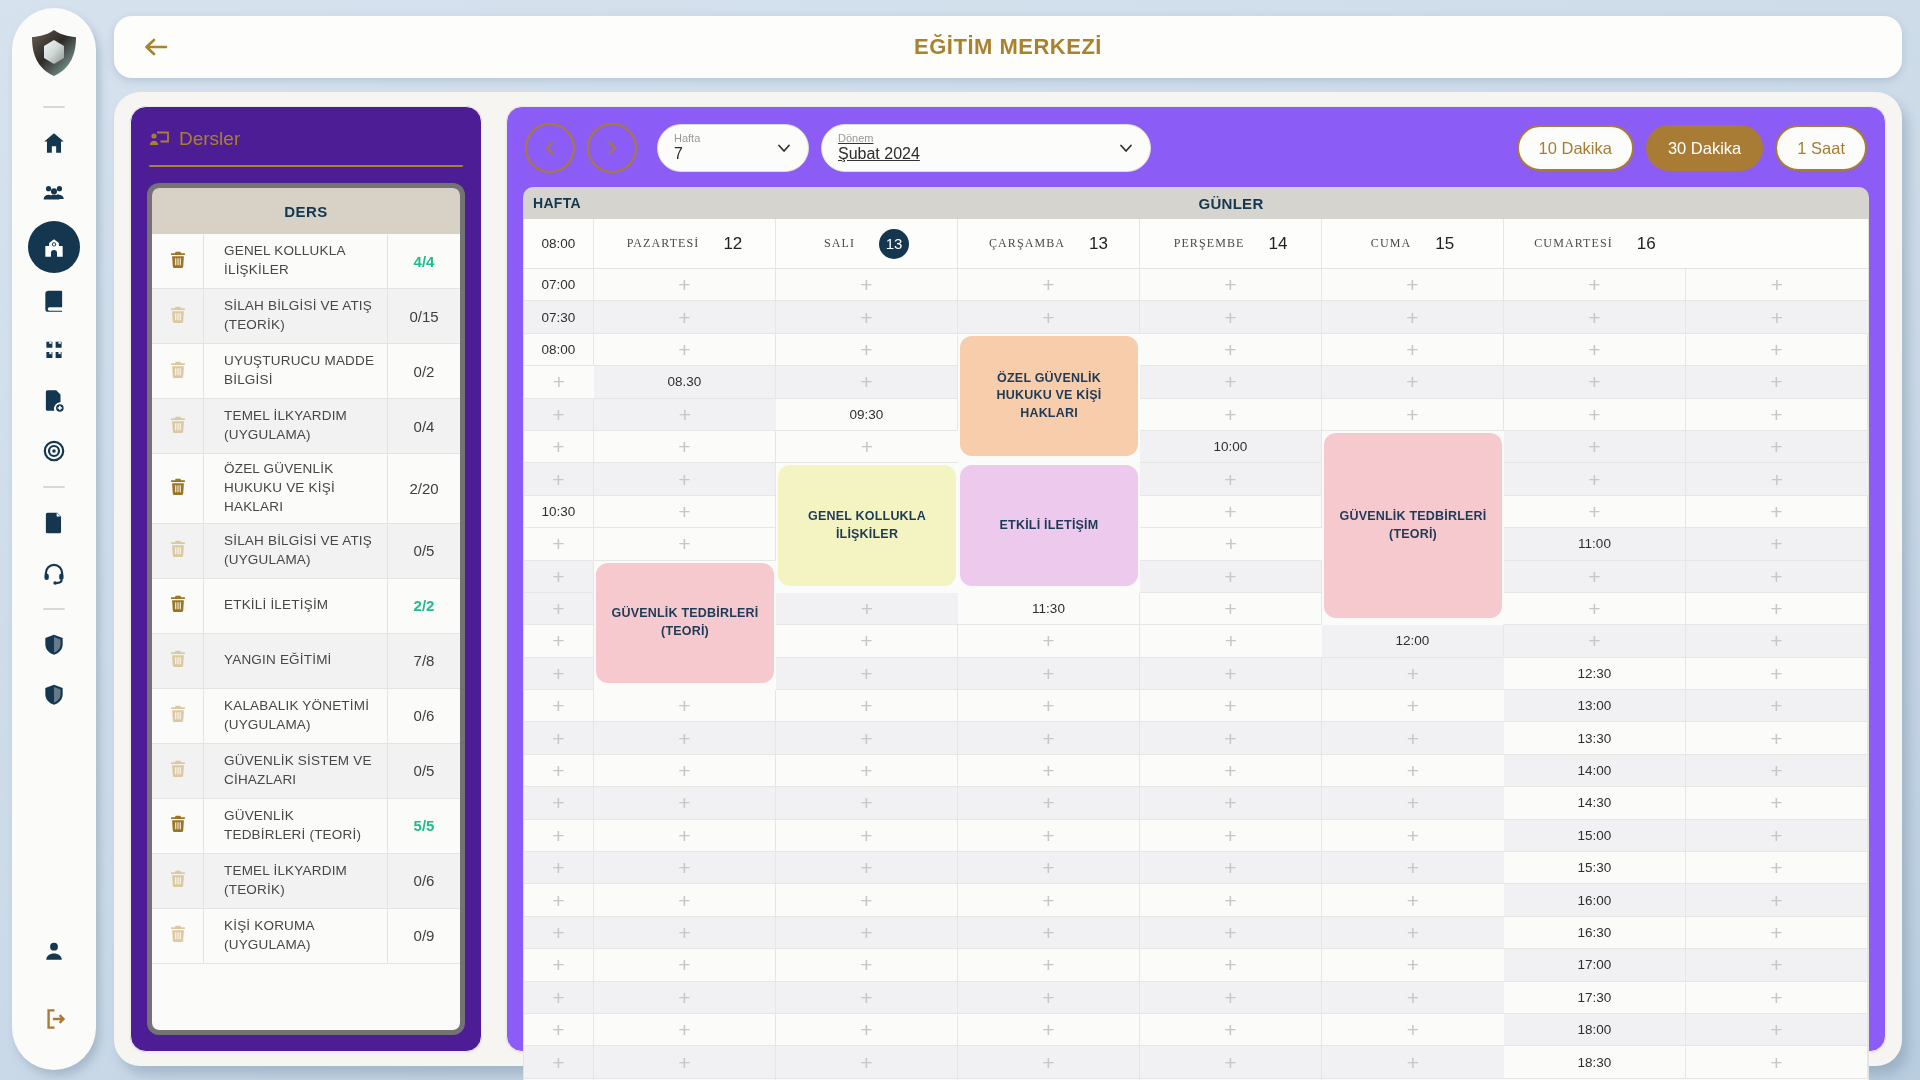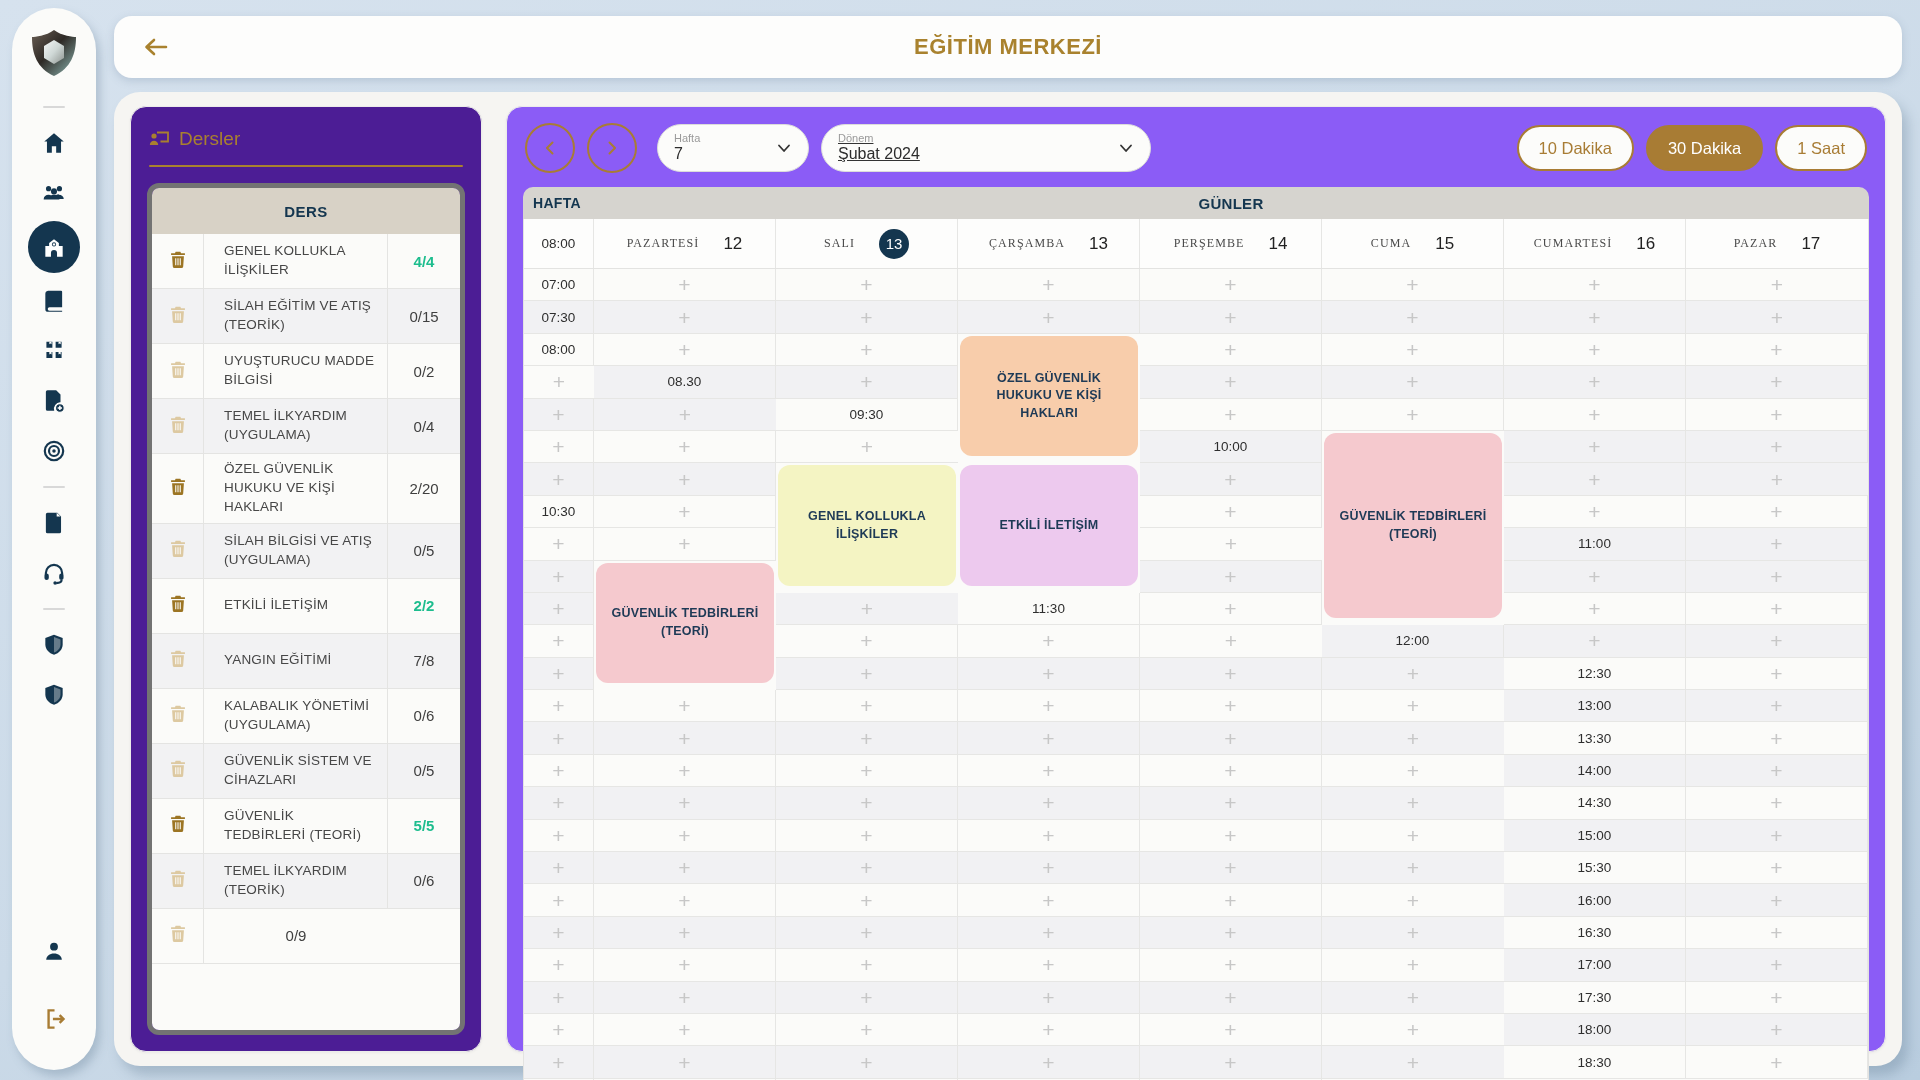--- a/index.html
+++ b/index.html
@@ -290,21 +290,21 @@
             <div class="ccell c-name">GENEL KOLLUKLA İLİŞKİLER</div>
             <div class="ccell c-count done">4/4</div>
           </div>
           <div class="crow">
             <div class="ccell c-trash">
               <span><svg viewBox="0 0 24 24">
                   <path fill="#ddc9a1" d="M9.2 2.8h5.6l.9 1.7h4.6v2H3.7v-2h4.6ZM4.9 8h14.2l-.85 12.3a2.1 2.1 0 0 1-2.1 1.95H7.85a2.1 2.1 0 0 1-2.1-1.95Z"></path>
                   <path d="M9.3 10.5v8.3m2.7-8.3v8.3m2.7-8.3v8.3" stroke="#fbfbf9" stroke-width="1.3"></path>
                 </svg></span>
             </div>
-            <div class="ccell c-name">SİLAH EĞİTİM VE ATIŞ (TEORİK)</div>
+            <div class="ccell c-name">SİLAH BİLGİSİ VE ATIŞ (TEORİK)</div>
             <div class="ccell c-count">0/15</div>
           </div>
           <div class="crow">
             <div class="ccell c-trash">
               <span><svg viewBox="0 0 24 24">
                   <path fill="#ddc9a1" d="M9.2 2.8h5.6l.9 1.7h4.6v2H3.7v-2h4.6ZM4.9 8h14.2l-.85 12.3a2.1 2.1 0 0 1-2.1 1.95H7.85a2.1 2.1 0 0 1-2.1-1.95Z"></path>
                   <path d="M9.3 10.5v8.3m2.7-8.3v8.3m2.7-8.3v8.3" stroke="#fbfbf9" stroke-width="1.3"></path>
                 </svg></span>
             </div>
             <div class="ccell c-name">UYUŞTURUCU MADDE BİLGİSİ</div>
@@ -400,20 +400,21 @@
             <div class="ccell c-name">TEMEL İLKYARDIM (TEORİK)</div>
             <div class="ccell c-count">0/6</div>
           </div>
           <div class="crow">
             <div class="ccell c-trash">
               <span><svg viewBox="0 0 24 24">
                   <path fill="#ddc9a1" d="M9.2 2.8h5.6l.9 1.7h4.6v2H3.7v-2h4.6ZM4.9 8h14.2l-.85 12.3a2.1 2.1 0 0 1-2.1 1.95H7.85a2.1 2.1 0 0 1-2.1-1.95Z"></path>
                   <path d="M9.3 10.5v8.3m2.7-8.3v8.3m2.7-8.3v8.3" stroke="#fbfbf9" stroke-width="1.3"></path>
                 </svg></span>
             </div>
+            <div class="ccell c-name">KİŞİ KORUMA (UYGULAMA)</div>
             <div class="ccell c-count">0/9</div>
           </div>
         </div>
       <div class="ctable-footer"></div>
     </div>
   </section>
 
   <section class="cal-card">
     <div class="cal-controls">
       <button class="nav-circle">
@@ -474,24 +475,20 @@
           <span class="dh-num">14</span>
         </div>
         <div class="dh-cell">
           <span class="dh-name">CUMA</span>
           <span class="dh-num">15</span>
         </div>
         <div class="dh-cell">
           <span class="dh-name">CUMARTESİ</span>
           <span class="dh-num">16</span>
         </div>
-        <div class="dh-cell">
-          <span class="dh-name">PAZAR</span>
-          <span class="dh-num">17</span>
-        </div>
       </div>
 
     <div class="cal-grid" id="cal-grid">
         <div class="gcell time">07:00</div>
         <div class="gcell slot">
           <span class="plus">+</span>
         </div>
         <div class="gcell slot">
           <span class="plus">+</span>
         </div>

